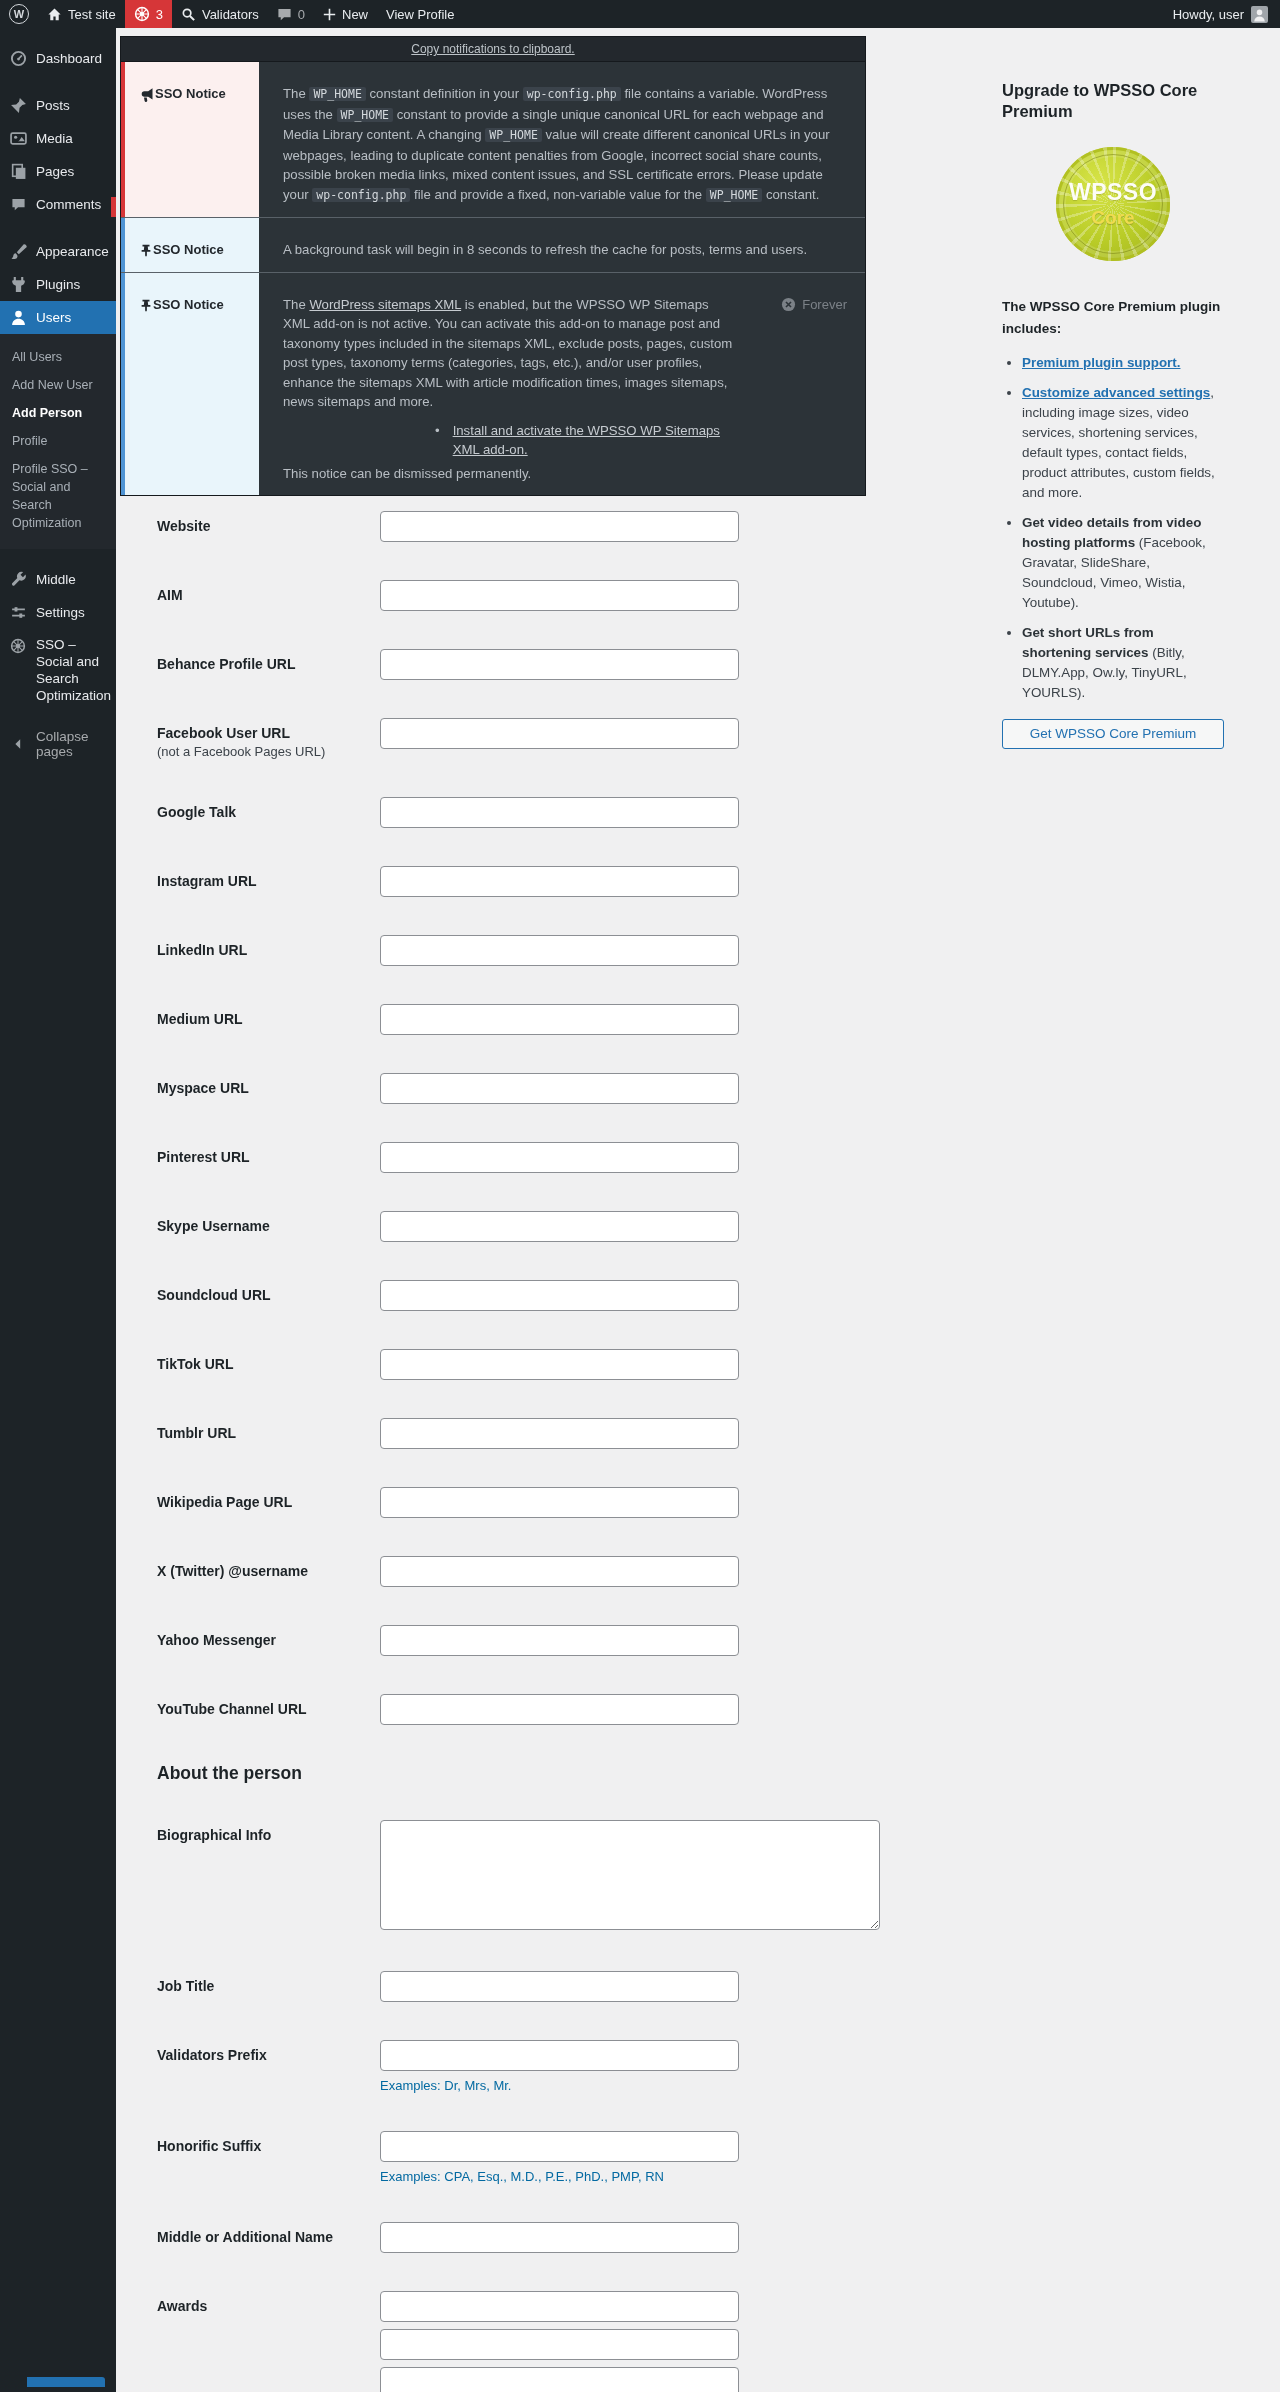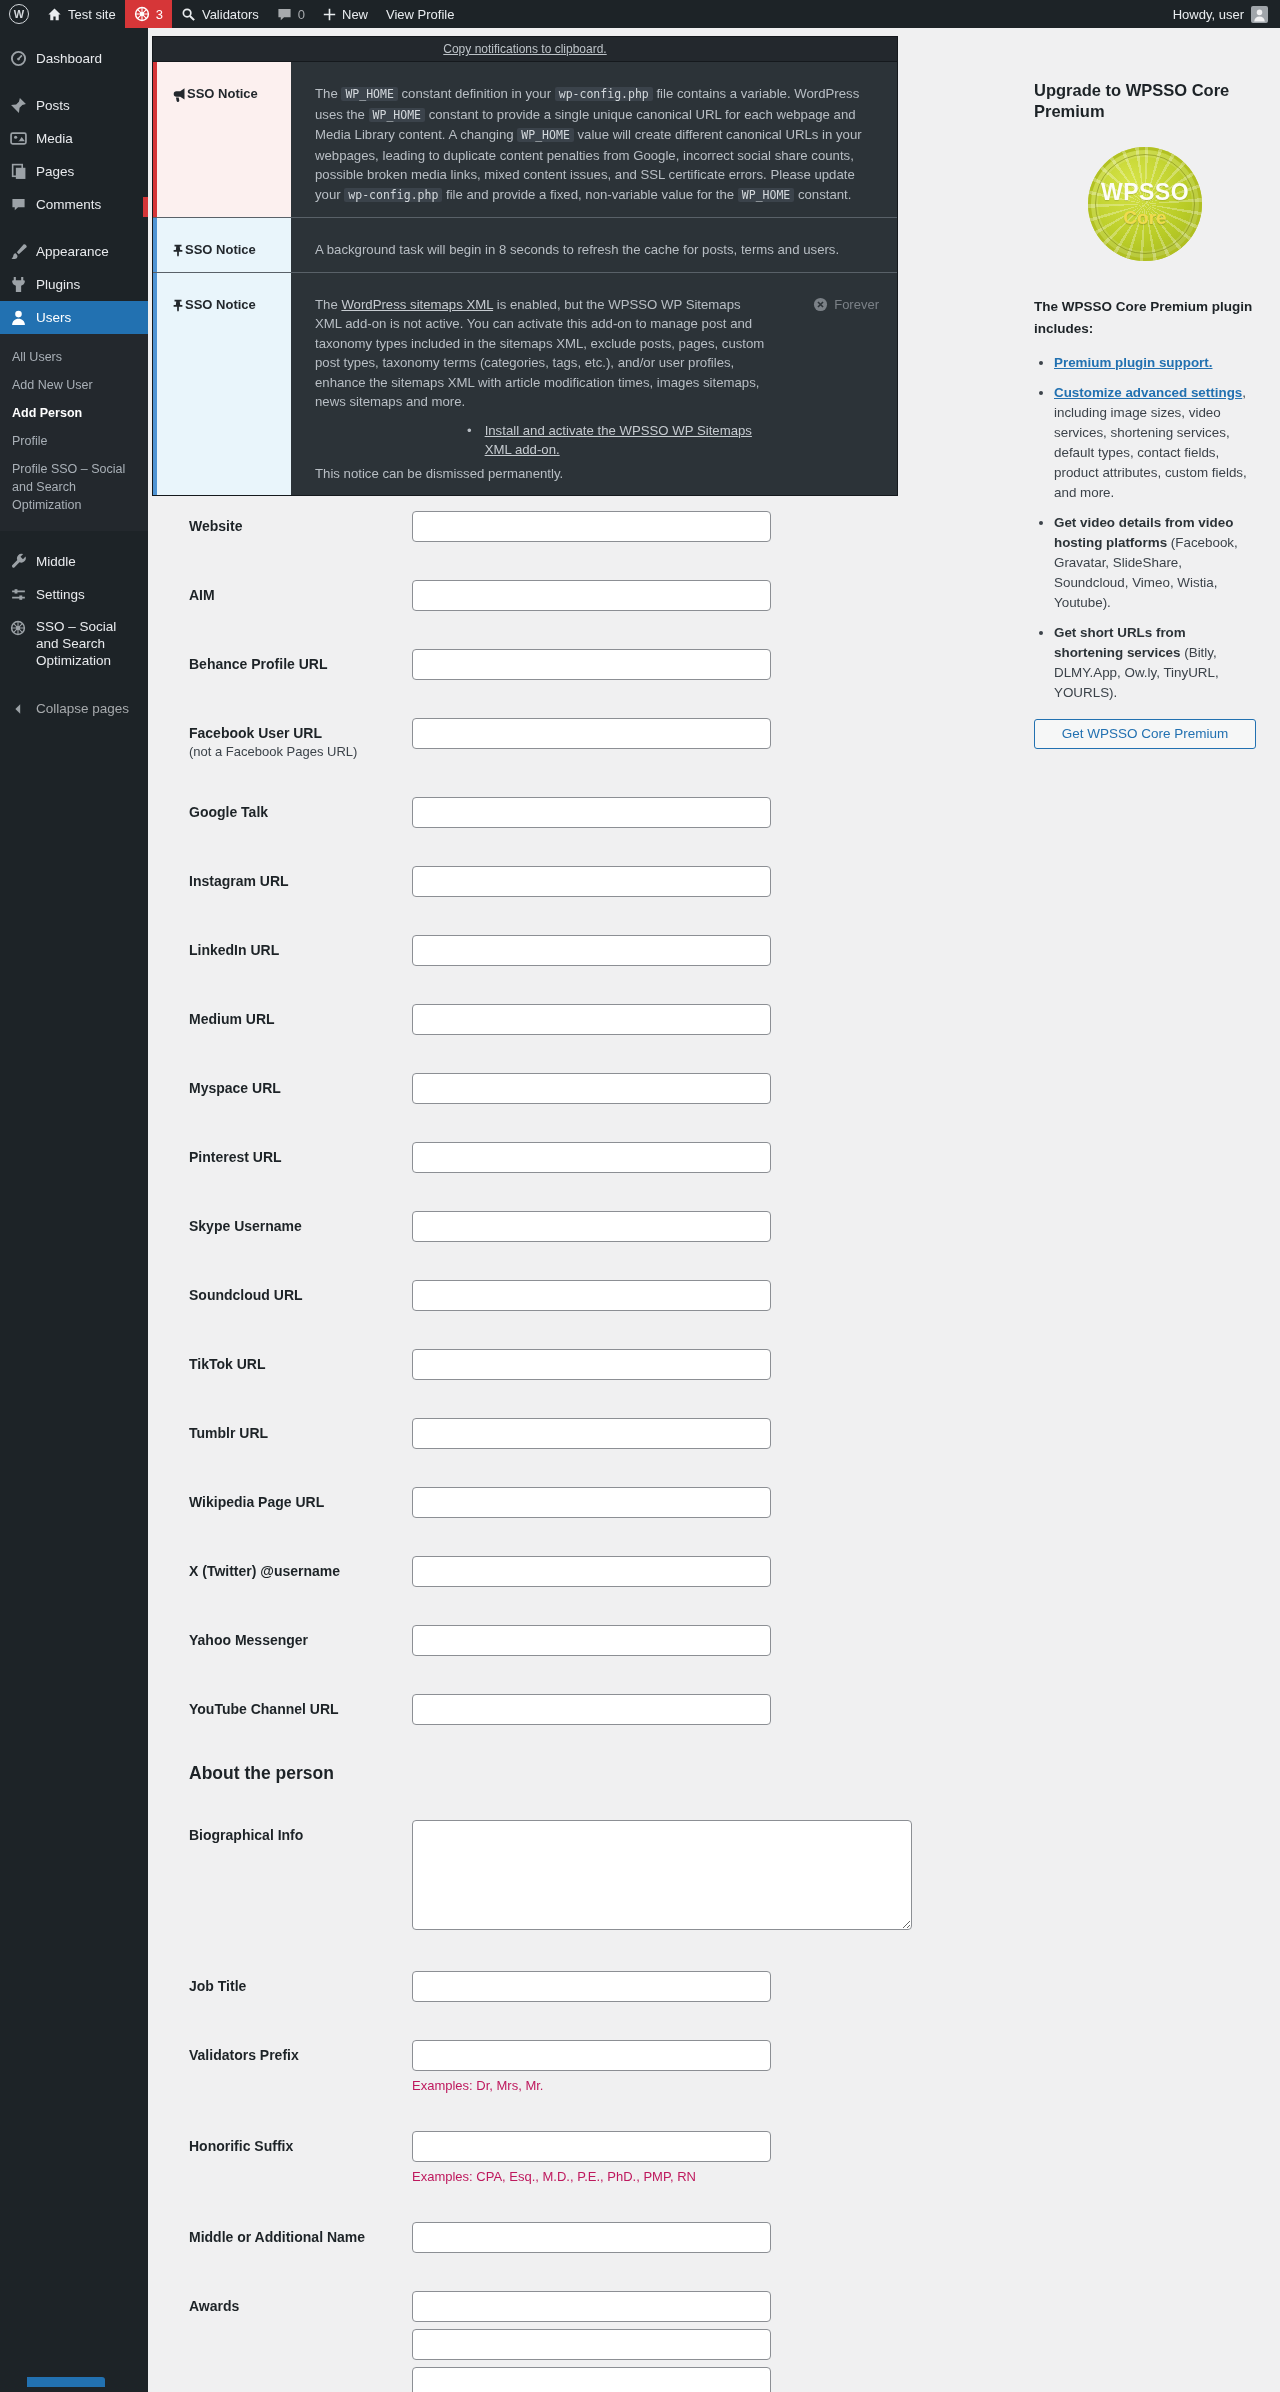--- a/index.html
+++ b/index.html
@@ -9,21 +9,21 @@
   .ab-item{display:flex;align-items:center;gap:6px;padding:0 9px;cursor:pointer;white-space:nowrap;}
   .ab-badge{background:#d63638;color:#fff;}
   .ab-muted{color:#a7aaad;}
   .ab-right{margin-left:auto;display:flex;align-items:center;gap:7px;padding:0 12px;}
   .wplogo{width:18px;height:18px;border:1.6px solid #d5d9dd;border-radius:50%;display:grid;place-items:center;font-size:11px;font-weight:bold;color:#d5d9dd;}
   .icon{display:inline-flex;align-items:center;justify-content:center;line-height:0;}
   .icon svg{display:block;}
   .avatar{width:17px;height:17px;border-radius:2px;overflow:hidden;}
   
   .layout{display:flex;height:2364px;}
-  .sidebar{width:148px;background:#1d2327;color:#e8eaed;flex:none;position:relative;}
+  .sidebar{width:116px;background:#1d2327;color:#e8eaed;flex:none;position:relative;}
   .main{flex:1;background:#f0f0f1;position:relative;}
   
   .menu{padding-top:14px;}
   .mi{display:flex;align-items:center;gap:9px;padding:0 8px 0 9px;height:33px;cursor:pointer;font-size:13.5px;color:#e8eaed;}
   .mi .mi-icon{color:#9ca2a7;width:18px;flex:none;}
   .mi.active{background:#2271b1;color:#fff;}
   .mi.active .mi-icon{color:#fff;}
   .msep{height:14px;}
   .submenu{background:#23282d;padding:9px 0 12px;}
   .smi{padding:5px 12px;font-size:12.5px;color:#a9b0b7;cursor:pointer;line-height:18px;}
@@ -55,21 +55,21 @@
   .n-foot{margin-top:3px;}
   .dismiss{position:absolute;top:22px;right:18px;display:flex;align-items:center;gap:6px;color:#7b8187;cursor:pointer;font-size:13px;}
   
   .form-area{position:absolute;left:41px;top:483px;width:740px;}
   .form-row{display:flex;margin-bottom:38px;}
   .row-label{width:223px;flex:none;padding-top:7px;}
   .row-label label{font-size:14px;font-weight:bold;color:#1d2327;}
   .row-sub{font-size:13px;color:#3c434a;margin-top:3px;}
   .f-input{width:345px;height:29px;border:1px solid #8c8f94;border-radius:4px;background:#fff;box-sizing:content-box;padding:0 6px;font-size:13px;color:#2c3338;}
   .f-textarea{width:486px;height:100px;border:1px solid #8c8f94;border-radius:4px;background:#fff;padding:4px 6px;font-size:13px;resize:both;}
-  .desc{font-size:13px;color:#be185d;margin:7px 0 0;}
+  .desc{font-size:13px;color:#0369a1;margin:7px 0 0;}
   .multi .f-input{display:block;margin-bottom:7px;}
   .section-h{font-size:17.5px;font-weight:bold;color:#1d2327;margin:6px 0 36px;}
   
   .promo{position:absolute;left:886px;top:52px;width:222px;}
   .promo-h{font-size:16.5px;font-weight:bold;color:#1d2327;line-height:21px;}
   .wpsso-logo{width:114px;height:114px;border-radius:50%;margin:25px auto 0;position:relative;
     background:radial-gradient(circle at 38% 32%,#d7e448,#b9cc27 55%,#9fb01f);
     box-shadow:inset 0 0 0 3px rgba(175,190,30,.9), inset 0 0 0 10px rgba(255,255,255,.12);}
   .wpsso-spokes{position:absolute;inset:0;border-radius:50%;
     background:repeating-conic-gradient(rgba(255,255,255,.28) 0deg 3.5deg,rgba(0,0,0,0) 3.5deg 14deg);}

